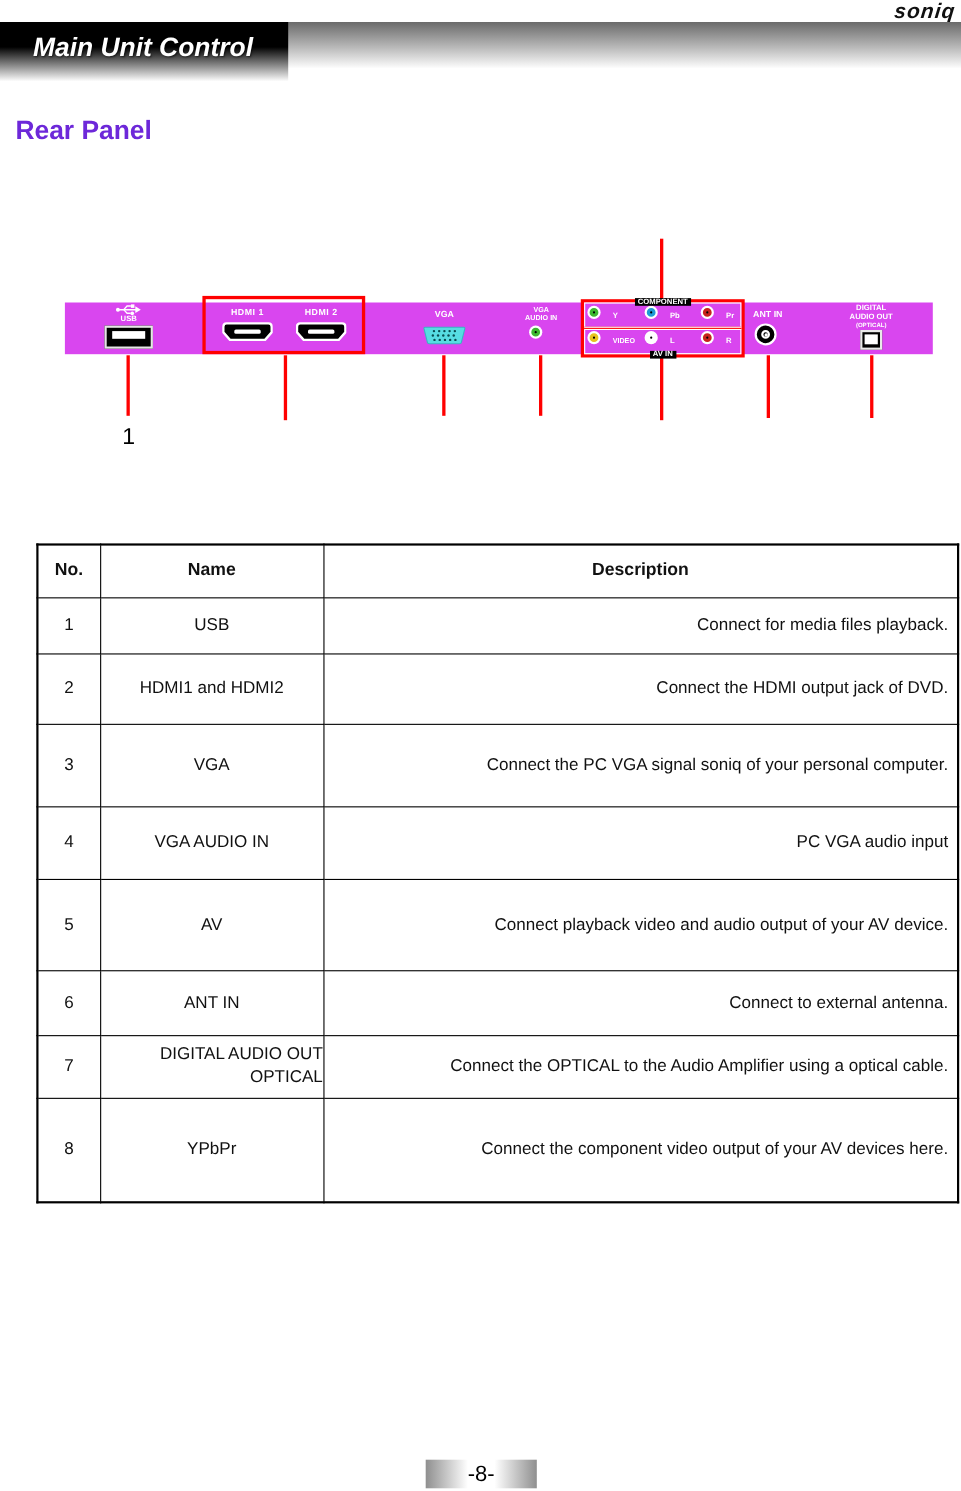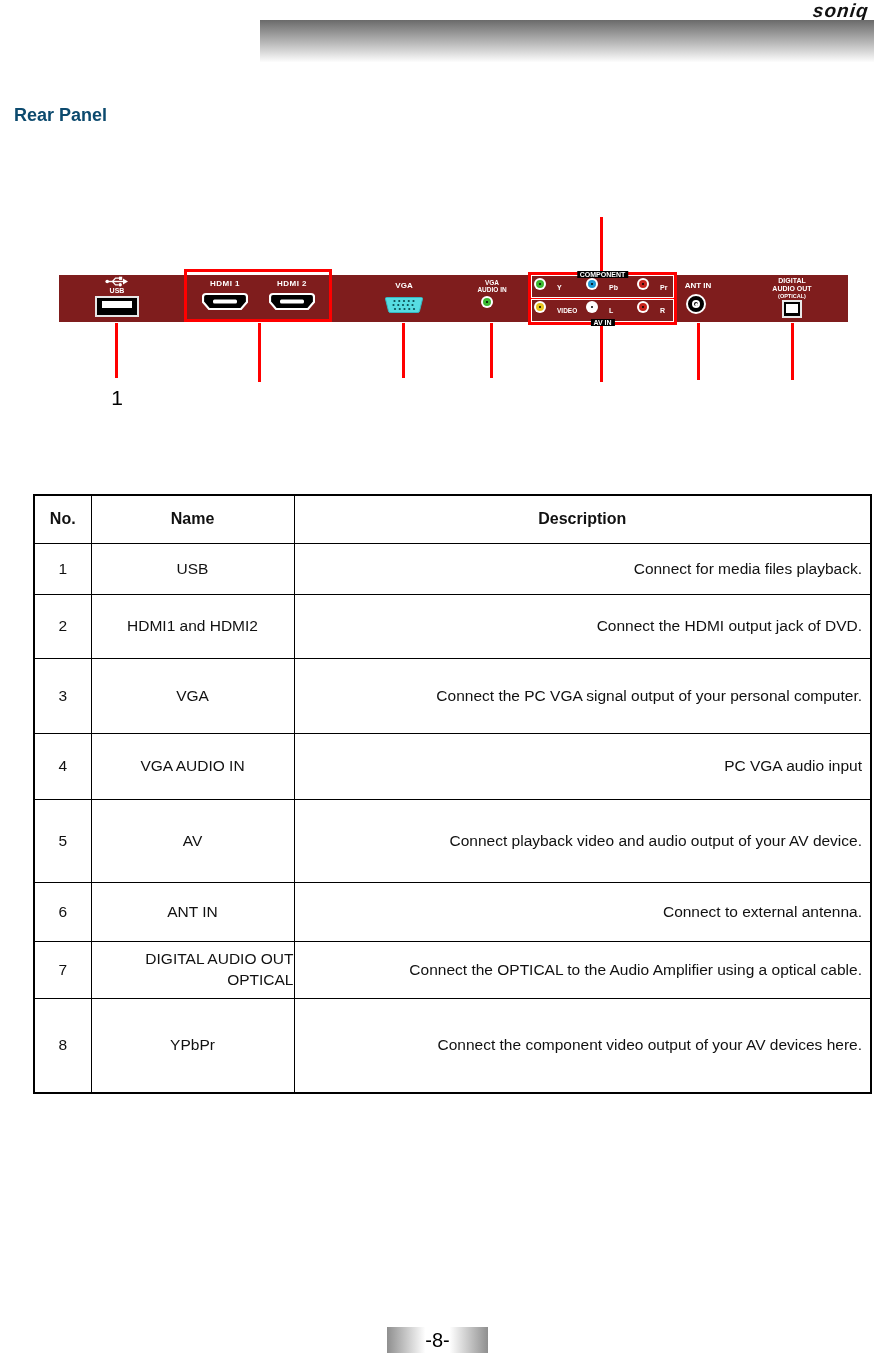--- a/index.html
+++ b/index.html
@@ -10,28 +10,28 @@
   
   .soniq-logo { position:absolute; top:0px; right:5px; font-style:italic; font-weight:800;
     font-size:19px; letter-spacing:1px; color:#111; transform:skewX(-6deg); }
   .banner-right { position:absolute; left:260px; top:20px; width:614px; height:42px;
     background:linear-gradient(180deg,#6a6a6a 0%,#b9b9b9 55%,#fdfdfd 100%); }
   .banner-left { position:absolute; left:0; top:20px; width:262px; height:54px;
     background:linear-gradient(180deg,#000 0%,#000 42%,#fff 100%);
     display:flex; align-items:center; padding-left:30px; padding-bottom:6px; }
   .banner-title { color:#fff; font-style:italic; font-weight:bold; font-size:24px;
     text-shadow:1px 1px 2px rgba(0,0,0,.65); white-space:nowrap; }
-  .section-title { position:absolute; left:14px; top:105px; font-weight:bold; font-size:18px; color:#0c4a6e; }
+  .section-title { position:absolute; left:14px; top:105px; font-weight:bold; font-size:24px; color:#6d28d9; }
 
   
   .red-line { position:absolute; width:3px; background:#f00; }
   .callout-num { position:absolute; left:104px; top:386px; width:26px; text-align:center;
     font-size:21px; color:#000; }
 
-  .panel { position:absolute; left:59px; top:275px; width:789px; height:47px; background:#7f1d1d; }
+  .panel { position:absolute; left:59px; top:275px; width:789px; height:47px; background:#d946ef; }
   .panel .lbl { position:absolute; color:#fff; font-weight:bold; text-align:center; line-height:1.12; }
 
   .usb-port { position:absolute; left:36px; top:21px; width:44px; height:21px;
     border:2px solid #e6e6e6; background:#000; }
   .usb-port .tongue { width:30px; height:7px; background:#fff; margin:3px auto 0; }
 
   .hdmi-box { position:absolute; left:125px; top:-6px; width:148px; height:53px;
     border:3px solid #f00; }
   .comp-box { position:absolute; left:469px; top:-3px; width:149px; height:53px;
     border:3px solid #f00; }
@@ -68,20 +68,23 @@
     background:linear-gradient(90deg,#8f8f8f 0%,#fff 38%,#fff 62%,#8f8f8f 100%);
     display:flex; align-items:center; justify-content:center; font-size:20px; color:#000; }
 </style>
 </head>
 <body>
 
 <div class="page">
 
   <div class="soniq-logo">soniq</div>
   <div class="banner-right"></div>
+  <div class="banner-left">
+    <span class="banner-title">Main Unit Control</span>
+  </div>
   <div class="section-title">Rear Panel</div>
 
   <div class="red-line" style="left:600px; top:217px; height:55px;"></div>
 
   <div class="panel">
 
     <svg style="position:absolute; left:46px; top:1px;" width="24" height="11" viewBox="0 0 24 11">
       <circle cx="2.2" cy="5.5" r="1.8" fill="#fff"></circle>
       <path d="M2 5.5 H19" stroke="#fff" stroke-width="1.4" fill="none"></path>
       <path d="M18 2.5 L23 5.5 L18 8.5 Z" fill="#fff"></path>
@@ -201,21 +204,21 @@
       <td class="desc">Connect for media files playback.</td>
     </tr>
     <tr style="height:64px">
       <td>2</td>
       <td>HDMI1 and HDMI2</td>
       <td class="desc">Connect the HDMI output jack of DVD.</td>
     </tr>
     <tr style="height:75px">
       <td>3</td>
       <td>VGA</td>
-      <td class="desc">Connect the PC VGA signal output of your personal computer.</td>
+      <td class="desc">Connect the PC VGA signal soniq of your personal computer.</td>
     </tr>
     <tr style="height:66px">
       <td>4</td>
       <td>VGA AUDIO IN</td>
       <td class="desc">PC VGA audio input</td>
     </tr>
     <tr style="height:83px">
       <td>5</td>
       <td>AV</td>
       <td class="desc">Connect playback video and audio output of your AV device.</td>

